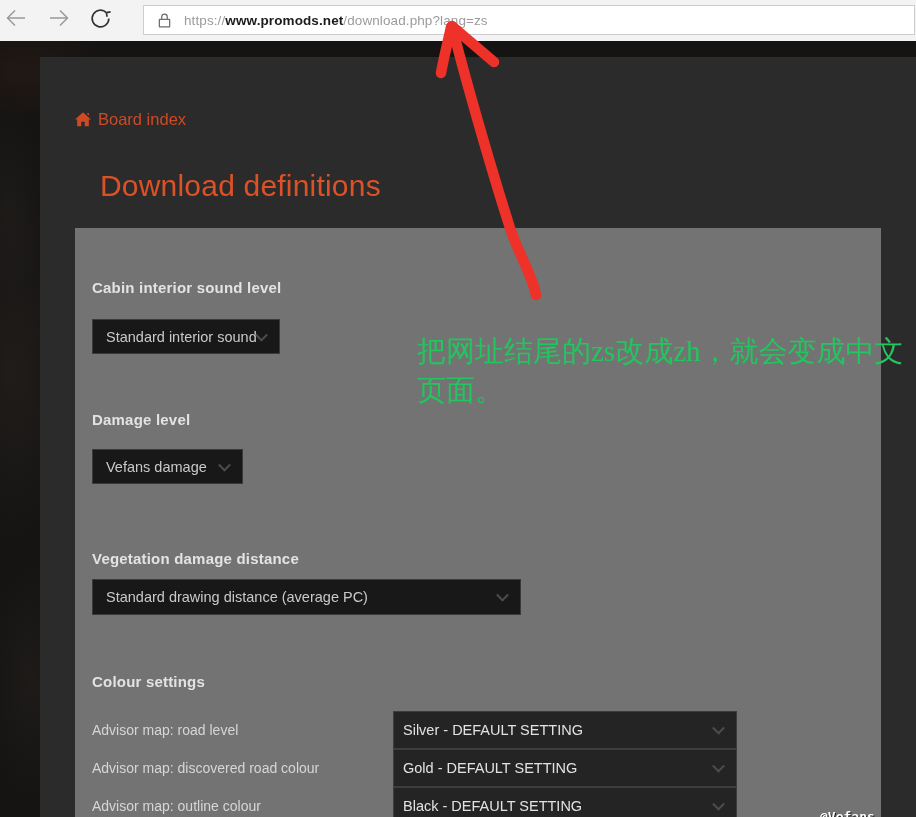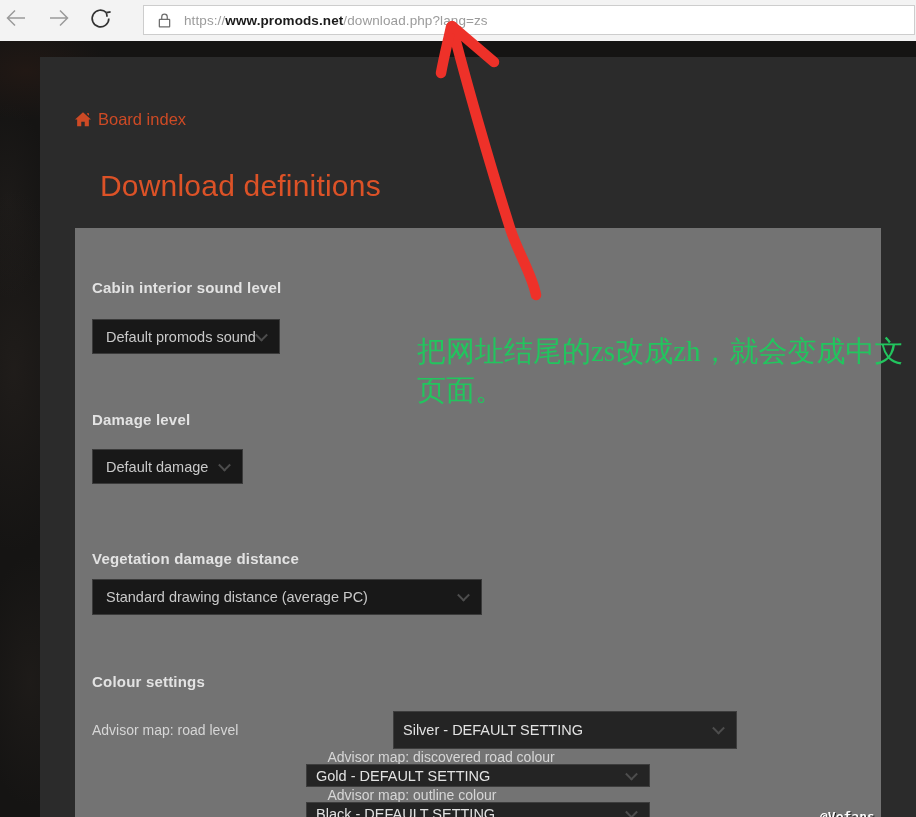--- a/index.html
+++ b/index.html
@@ -66,21 +66,21 @@
     display:flex; align-items:center; padding-left:13px;
     color:#c9c9c9; font-size:14.5px; cursor:pointer;
   }
   .chev {
     position:absolute; right:13px; top:50%; width:9px; height:9px;
     border-right:2px solid #4d4d4d; border-bottom:2px solid #4d4d4d;
     transform:translateY(-70%) rotate(45deg);
   }
   .colour-rows { position:absolute; left:17px; top:483px; width:772px; }
   .colour-row { position:relative; height:38px; display:flex; align-items:center; }
-  .colour-row + .colour-row { margin-top:0;flex-direction:column; }
+  .colour-row + .colour-row { margin-top:0; }
   .colour-label { width:301px; color:#d6d6d6; font-size:14px; }
   .colour-select {
     position:relative; width:344px; height:38px; margin-top:-1px;
     background:#242424; border:1px solid #3d3d3d;
     display:flex; align-items:center; padding-left:9px;
     color:#e2e2e2; font-size:14.5px; cursor:pointer;
   }
   .colour-row:first-child .colour-select { margin-top:0; }
 
   
@@ -146,32 +146,32 @@
       </span>
       <span>Board index</span>
     </div>
 
     <div class="page-title">Download definitions</div>
 
     <div class="panel">
 
       <div class="field-label" style="top:51px;">Cabin interior sound level</div>
       <div class="select-box" style="left:17px; top:91px; width:188px; height:35px;">
-        <span>Default promods sound</span>
+        <span>Standard interior sound</span>
         <span class="chev"></span>
       </div>
 
       <div class="field-label" style="top:183px;">Damage level</div>
       <div class="select-box" style="left:17px; top:221px; width:151px; height:35px;">
-        <span>Default damage</span>
+        <span>Vefans damage</span>
         <span class="chev"></span>
       </div>
 
       <div class="field-label" style="top:322px;">Vegetation damage distance</div>
-      <div class="select-box" style="left:17px; top:351px; width:390px; height:36px;">
+      <div class="select-box" style="left:17px; top:351px; width:429px; height:36px;">
         <span>Standard drawing distance (average PC)</span>
         <span class="chev"></span>
       </div>
 
       <div class="field-label" style="top:445px;">Colour settings</div>
 
       <div class="colour-rows">
         <div class="colour-row">
           <div class="colour-label">Advisor map: road level</div>
           <div class="colour-select">

